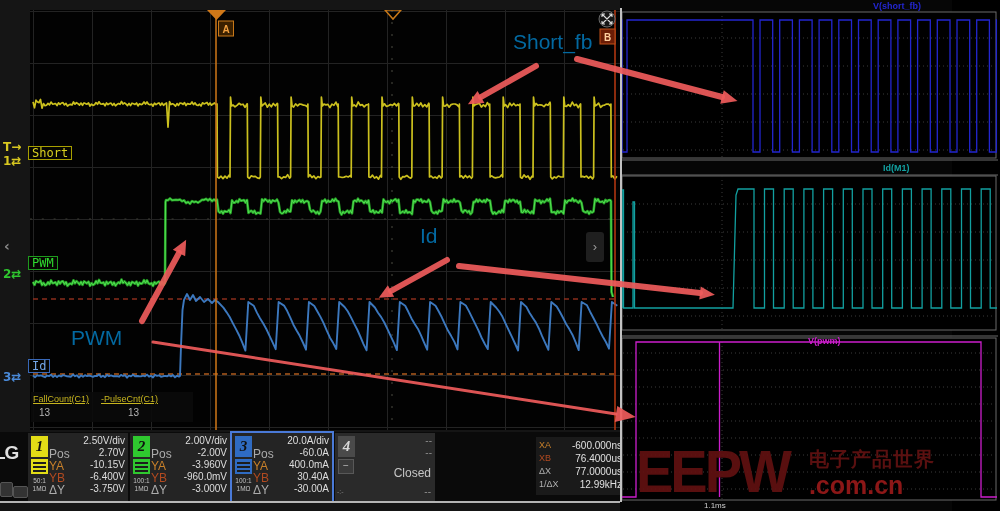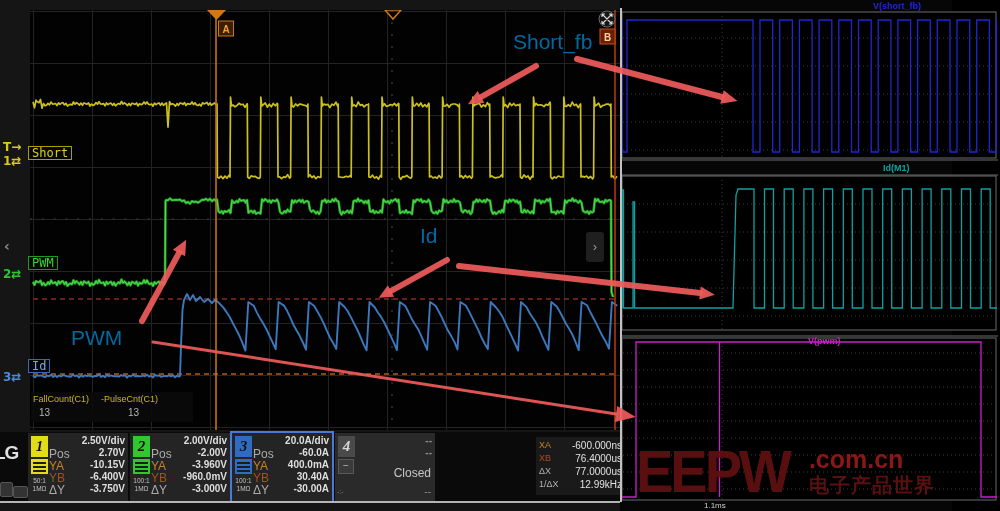--- a/index.html
+++ b/index.html
@@ -6,40 +6,40 @@
   #root{position:relative;width:1000px;height:511px;background:#000;overflow:hidden;
         font-family:"Liberation Sans",sans-serif;}
   
   #scope{position:absolute;left:0;top:0;width:625px;height:511px;background:#151515;}
   #screen{position:absolute;left:30px;top:10px;width:590px;height:420px;background:#020202;}
   #screen svg{position:absolute;left:0;top:0;}
   .bezmark{position:absolute;font-family:"DejaVu Sans",sans-serif;font-weight:bold;font-size:12px;line-height:12px;}
   .tracebox{position:absolute;font-family:"DejaVu Sans Mono",monospace;font-size:12px;line-height:12px;
             padding:0 3px;border:1px solid;background:rgba(8,8,2,.8);z-index:6;}
   #measure{position:absolute;left:31px;top:392px;width:162px;height:30px;background:rgba(10,10,10,.9);z-index:5;}
-  #measure .mh{position:absolute;top:2px;font-size:9px;color:#c8b61e;}
+  #measure .mh{position:absolute;top:2px;font-size:9px;color:#c8b61e;text-decoration:underline;}
   #measure .mv{position:absolute;top:15px;width:40px;text-align:left;font-size:10px;color:#b4b4b4;}
   #chevR{position:absolute;left:586px;top:232px;width:18px;height:30px;background:#1f1f1f;border-radius:3px;
          color:#9a9a9a;font-size:13px;text-align:center;line-height:30px;z-index:7;}
   
   #bottombar{position:absolute;left:0;top:432px;width:625px;height:71px;background:#0a0a0a;}
   #brand{position:absolute;left:-6px;top:10px;font-size:19px;font-weight:bold;color:#e0e0e0;letter-spacing:-1px;}
   .brandicon{position:absolute;background:#333;border:1px solid #555;border-radius:2px;}
   .ch{position:absolute;top:1px;width:100px;height:68px;background:#242424;}
   .ch.sel{outline:2px solid #4a7ad8;}
   .chnum{position:absolute;left:3px;top:3px;width:17px;height:21px;color:#101010;
          font-family:"Liberation Serif",serif;font-style:italic;font-weight:bold;font-size:15px;
          text-align:center;line-height:21px;}
   .chcpl{position:absolute;left:3px;top:26px;width:17px;height:15px;}
   .chcpl .stripes{margin:3px 2px 0 2px;height:2px;background:#1c1c1c;box-shadow:0 4px 0 #1c1c1c,0 8px 0 #1c1c1c;}
   .chatt{position:absolute;left:1px;top:44px;width:21px;font-size:6.5px;line-height:7.5px;color:#c2c2c2;text-align:center;}
   .r{position:absolute;left:21px;right:3px;height:12px;font-size:10px;}
   .r .l{float:left;font-size:12px;color:#ababab;}
   .r .l.ya{color:#c8802a;} .r .l.yb{color:#b24a20;}
-  .r .v{float:right;color:#dedede;font-weight:bold;}
+  .r .v{float:right;color:#dedede;}
   .r1{top:2px;} .r2{top:14px;} .r3{top:26px;} .r4{top:38px;} .r5{top:50px;}
   .dim{color:#8d8d8d !important;}
   #ch4 .minusbox{position:absolute;left:3px;top:26px;width:14px;height:13px;background:#3a3a3a;border:1px solid #585858;
         color:#bbb;font-size:10px;text-align:center;line-height:12px;}
   #ch4 .closed{position:absolute;left:30px;top:33px;width:66px;text-align:right;font-size:12px;color:#c6c6c6;}
   #ch4 .b1{position:absolute;left:2px;top:55px;font-size:7px;color:#808080;}
   #ch4 .b2{position:absolute;right:4px;top:53px;font-size:10px;color:#909090;}
   #curbox{position:absolute;left:536px;top:5px;width:89px;height:58px;background:#1a1a1a;}
   #curbox .cr{position:absolute;left:3px;right:3px;height:13px;font-size:10px;text-decoration:underline;}
   #curbox .cl{float:left;font-size:9px;color:#b0b0b0;}
@@ -291,22 +291,22 @@
         </g>
       <text x="253" y="9" font-size="9" font-weight="bold" fill="#2326cf">V(short_fb)</text>
       <text x="263" y="171" font-size="9" font-weight="bold" fill="#12a0a0">Id(M1)</text>
       <text x="188" y="344" font-size="9" font-weight="bold" fill="#cc1ecc">V(pwm)</text>
       <text x="84" y="508" font-size="8" fill="#cfcfcf">1.1ms</text>
     </svg>
     <div id="simborder"></div>
     <div id="watermark">
       <div id="wm-logo">EEPW</div>
       <div id="wm-right">
+        <div id="wm-cn">电子产品世界</div>
         <div id="wm-suffix">.com.cn</div>
-        <div id="wm-cn">电子产品世界</div>
       </div>
     </div>
   </div>
 
   <svg id="ann">
       <line x1="536" y1="66" x2="481" y2="97" stroke="#ef5b5b" stroke-width="6" stroke-opacity="0.92" stroke-linecap="round"></line>
       <polygon points="467.9327168619435,104.36519595054094 477.56290855641424,90.90193453557364 484.43709144358576,103.09806546442636" fill="#ef5b5b" fill-opacity="0.92"></polygon>
       <line x1="577" y1="59" x2="722" y2="97" stroke="#ef5b5b" stroke-width="6" stroke-opacity="0.92" stroke-linecap="round"></line>
       <polygon points="737.4773325041132,101.0561285183193 720.2254437732353,103.7713329705495 723.7745562267647,90.2286670294505" fill="#ef5b5b" fill-opacity="0.92"></polygon>
       <line x1="447" y1="260" x2="391" y2="291" stroke="#ef5b5b" stroke-width="6" stroke-opacity="0.92" stroke-linecap="round"></line>

